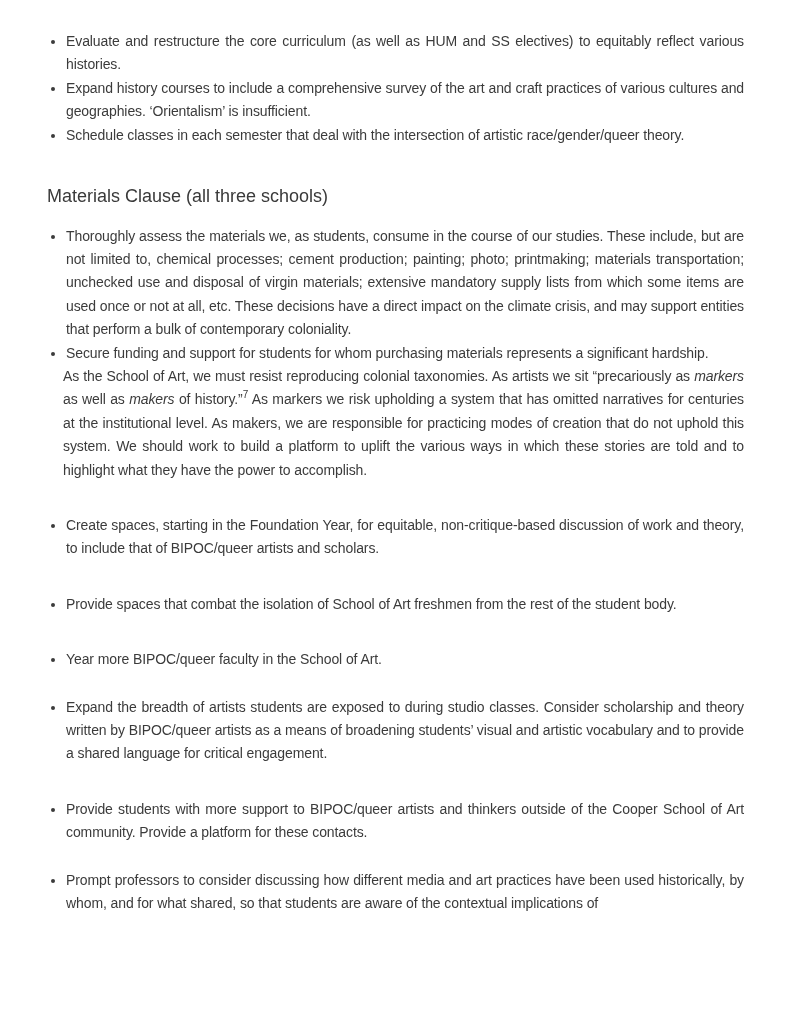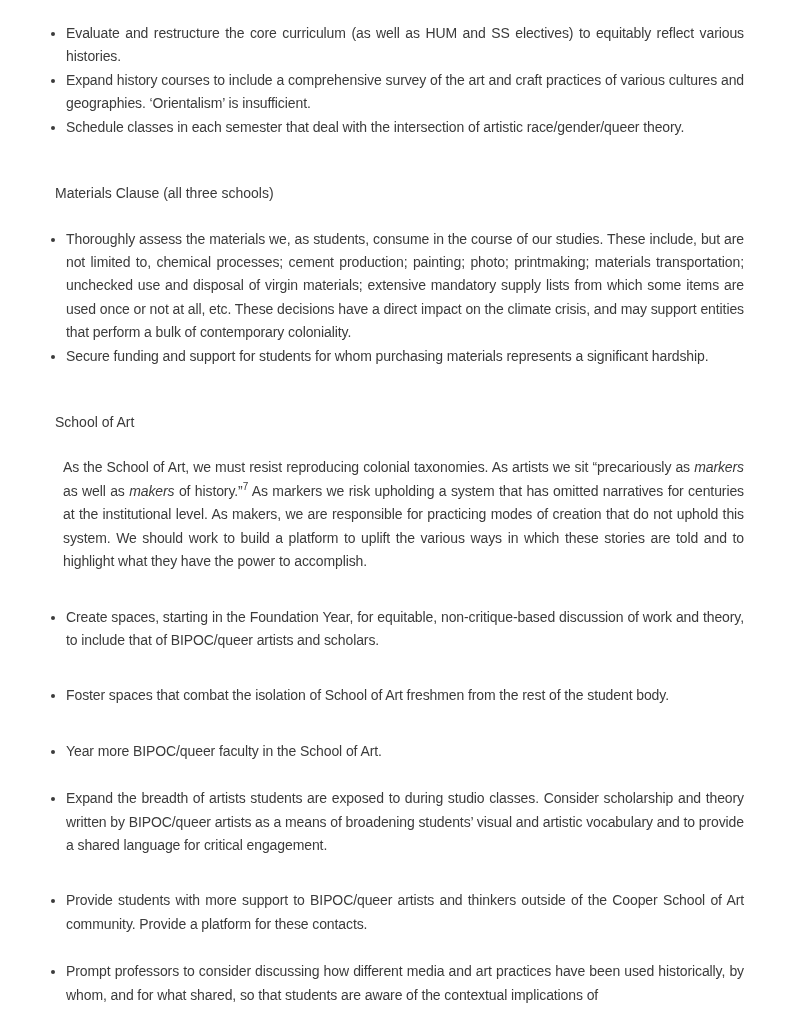--- a/index.html
+++ b/index.html
@@ -6,37 +6,37 @@
       margin: 0;
       padding: 0;
       background: #ffffff;
     }
     .page {
       position: relative;
       width: 791px;
       height: 1024px;
       box-sizing: border-box;
       background: #ffffff;
-      padding: 22px 47px 0 47px;
+      padding: 30px 47px 0 47px;
       overflow: hidden;
       font-family: "Liberation Sans", "DejaVu Sans", sans-serif;
       font-size: 14px;
       line-height: 23.4px;
       letter-spacing: -0.1px;
       color: #3b3b3b;
       text-align: justify;
       -webkit-hyphens: auto;
       hyphens: auto;
     }
     h2.section-heading {
-      font-size: 14px;
+      font-size: 18px;
       font-weight: 400;
       letter-spacing: 0;
       color: #3a3a3a;
-      margin: 8px;
+      margin: 0;
       padding: 38px 0 17px 0;
       text-align: left;
       line-height: 1.25;
     }
     ul.bullet-list {
       margin: 0;
       padding: 0 0 0 19px;
       list-style: disc outside;
     }
     ul.bullet-list li {
@@ -70,26 +70,25 @@
     <li>Schedule classes in each semester that deal with the intersection of artistic race/gender/queer theory.</li>
   </ul>
 
   <h2 class="section-heading">Materials Clause (all three schools)</h2>
 
   <ul class="bullet-list">
     <li>Thoroughly assess the materials we, as students, consume in the course of our studies. These include, but are not limited to, chemical processes; cement production; painting; photo; printmaking; materials transportation; unchecked use and disposal of virgin materials; extensive mandatory supply lists from which some items are used once or not at all, etc. These decisions have a direct impact on the climate crisis, and may support entities that perform a bulk of contemporary coloniality.</li>
     <li>Secure funding and support for students for whom purchasing materials represents a significant hardship.</li>
   </ul>
 
-  <h2 class="section-heading">School of Art</h2>
 
   <p class="body-paragraph"><span>As the School of Art, we must resist reproducing colonial taxonomies. As artists we sit “precariously as </span><em class="inline-italic">markers</em><span> as well as </span><em class="inline-italic">makers</em><span> of history.”</span><sup class="footnote-ref">7</sup><span> As markers we risk upholding a system that has omitted narratives for centuries at the institutional level. As makers, we are responsible for practicing modes of creation that do not uphold this system. We should work to build a platform to uplift the various ways in which these stories are told and to highlight what they have the power to accomplish.</span></p>
 
   <ul class="bullet-list">
     <li class="gap-after">Create spaces, starting in the Foundation Year, for equitable, non-critique-based discussion of work and theory, to include that of BIPOC/queer artists and scholars.</li>
-    <li class="gap-after">Foster spaces that combat the isolation of School of Art freshmen from the rest of the student body.</li>
+    <li class="gap-after">Provide spaces that combat the isolation of School of Art freshmen from the rest of the student body.</li>
     <li class="gap-after">Year more BIPOC/queer faculty in the School of Art.</li>
     <li>Expand the breadth of artists students are exposed to during studio classes. Consider scholarship and theory written by BIPOC/queer artists as a means of broadening students’ visual and artistic vocabulary and to provide a shared language for critical engagement.</li>
     <li class="gap-after">Provide students with more support to BIPOC/queer artists and thinkers outside of the Cooper School of Art community. Provide a platform for these contacts.</li>
     <li>Prompt professors to consider discussing how different media and art practices have been used historically, by whom, and for what shared, so that students are aware of the contextual implications of</li>
   </ul>
 
 </div>
 
 </body></html>

